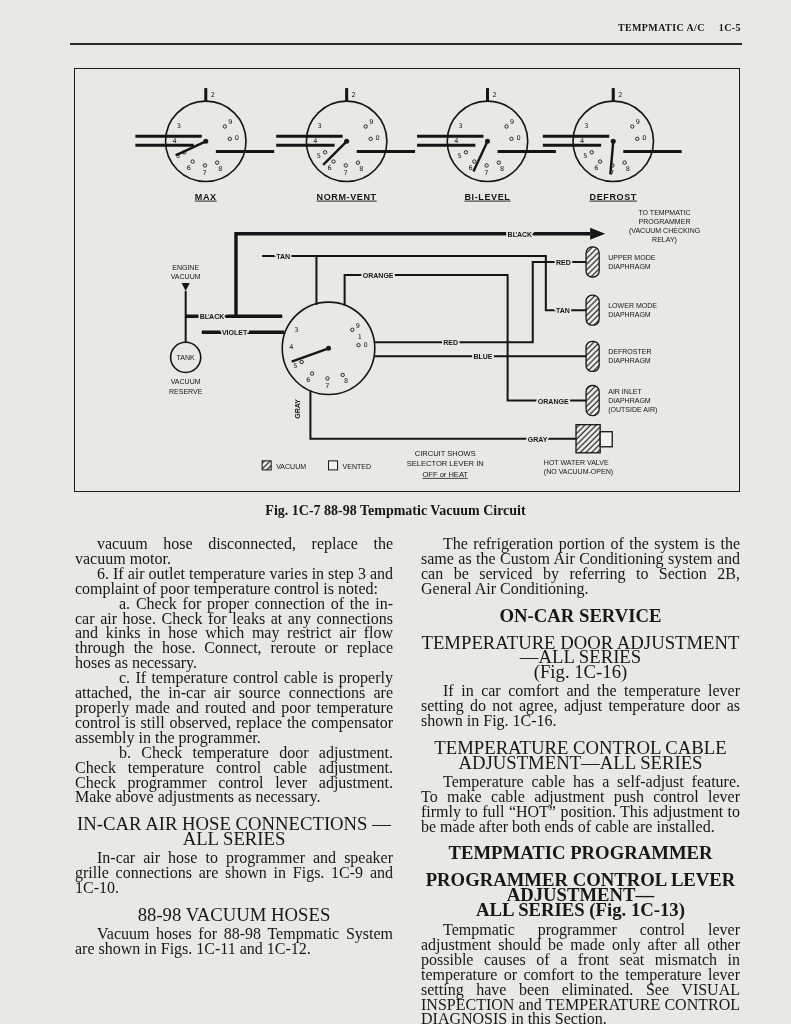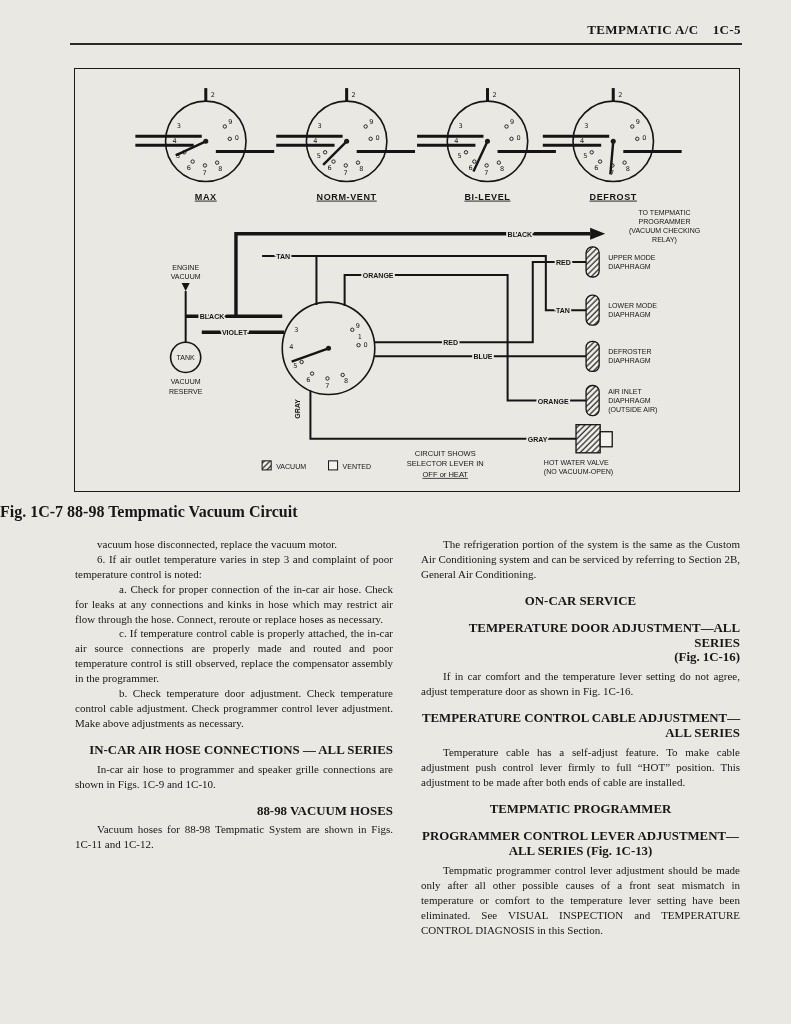--- a/index.html
+++ b/index.html
@@ -14,21 +14,21 @@
     font-family: "Liberation Serif", serif;
     color: #171717;
     overflow: hidden;
   }
 
   .page-header {
     position: absolute;
     top: 22px;
     right: 50px;
     font-weight: bold;
-    font-size: 13px;
+    font-size: 10px;
     letter-spacing: 0.4px;
   }
   .page-header .page-num { margin-left: 14px; }
 
   .header-rule {
     position: absolute;
     top: 43px;
     left: 70px;
     width: 672px;
     height: 2px;
@@ -44,42 +44,43 @@
     border: 1.6px solid #1c1c1c;
     background: #eae8e2;
   }
   .figure-box svg { display: block; width: 100%; height: 100%; }
 
   .figure-caption {
     position: absolute;
     top: 503px;
     left: 0;
     width: 100%;
+    text-align: center;
     font-weight: bold;
+    font-size: 14px;
+  }
+
+  .col {
+    position: absolute;
+    top: 537px;
     font-size: 16px;
-  }
-
-  .col {
-    position: absolute;
-    top: 537px;
-    font-size: 11px;
     line-height: 14.9px;
     text-align: justify;
   }
   .col-left  { left: 75px;  width: 318px; }
   .col-right { left: 421px; width: 319px; }
   .col > :first-child { margin-top: 0; }
 
   .para     { text-indent: 22px; }
   .para-sub { text-indent: 44px; }
   .h-left {
-    font-weight: bold;
+    font-weight: normal;
     margin: 12px 0 4px;
     white-space: pre-line;
-    text-align: right;
+    text-align: center;
   }
   .h-center {
     font-weight: bold;
     margin: 12px 0 5px;
     text-align: center;
     white-space: pre-line;
   }
 
   
   .selcircle { fill: none; stroke: #151515; stroke-width: 1.6; }

